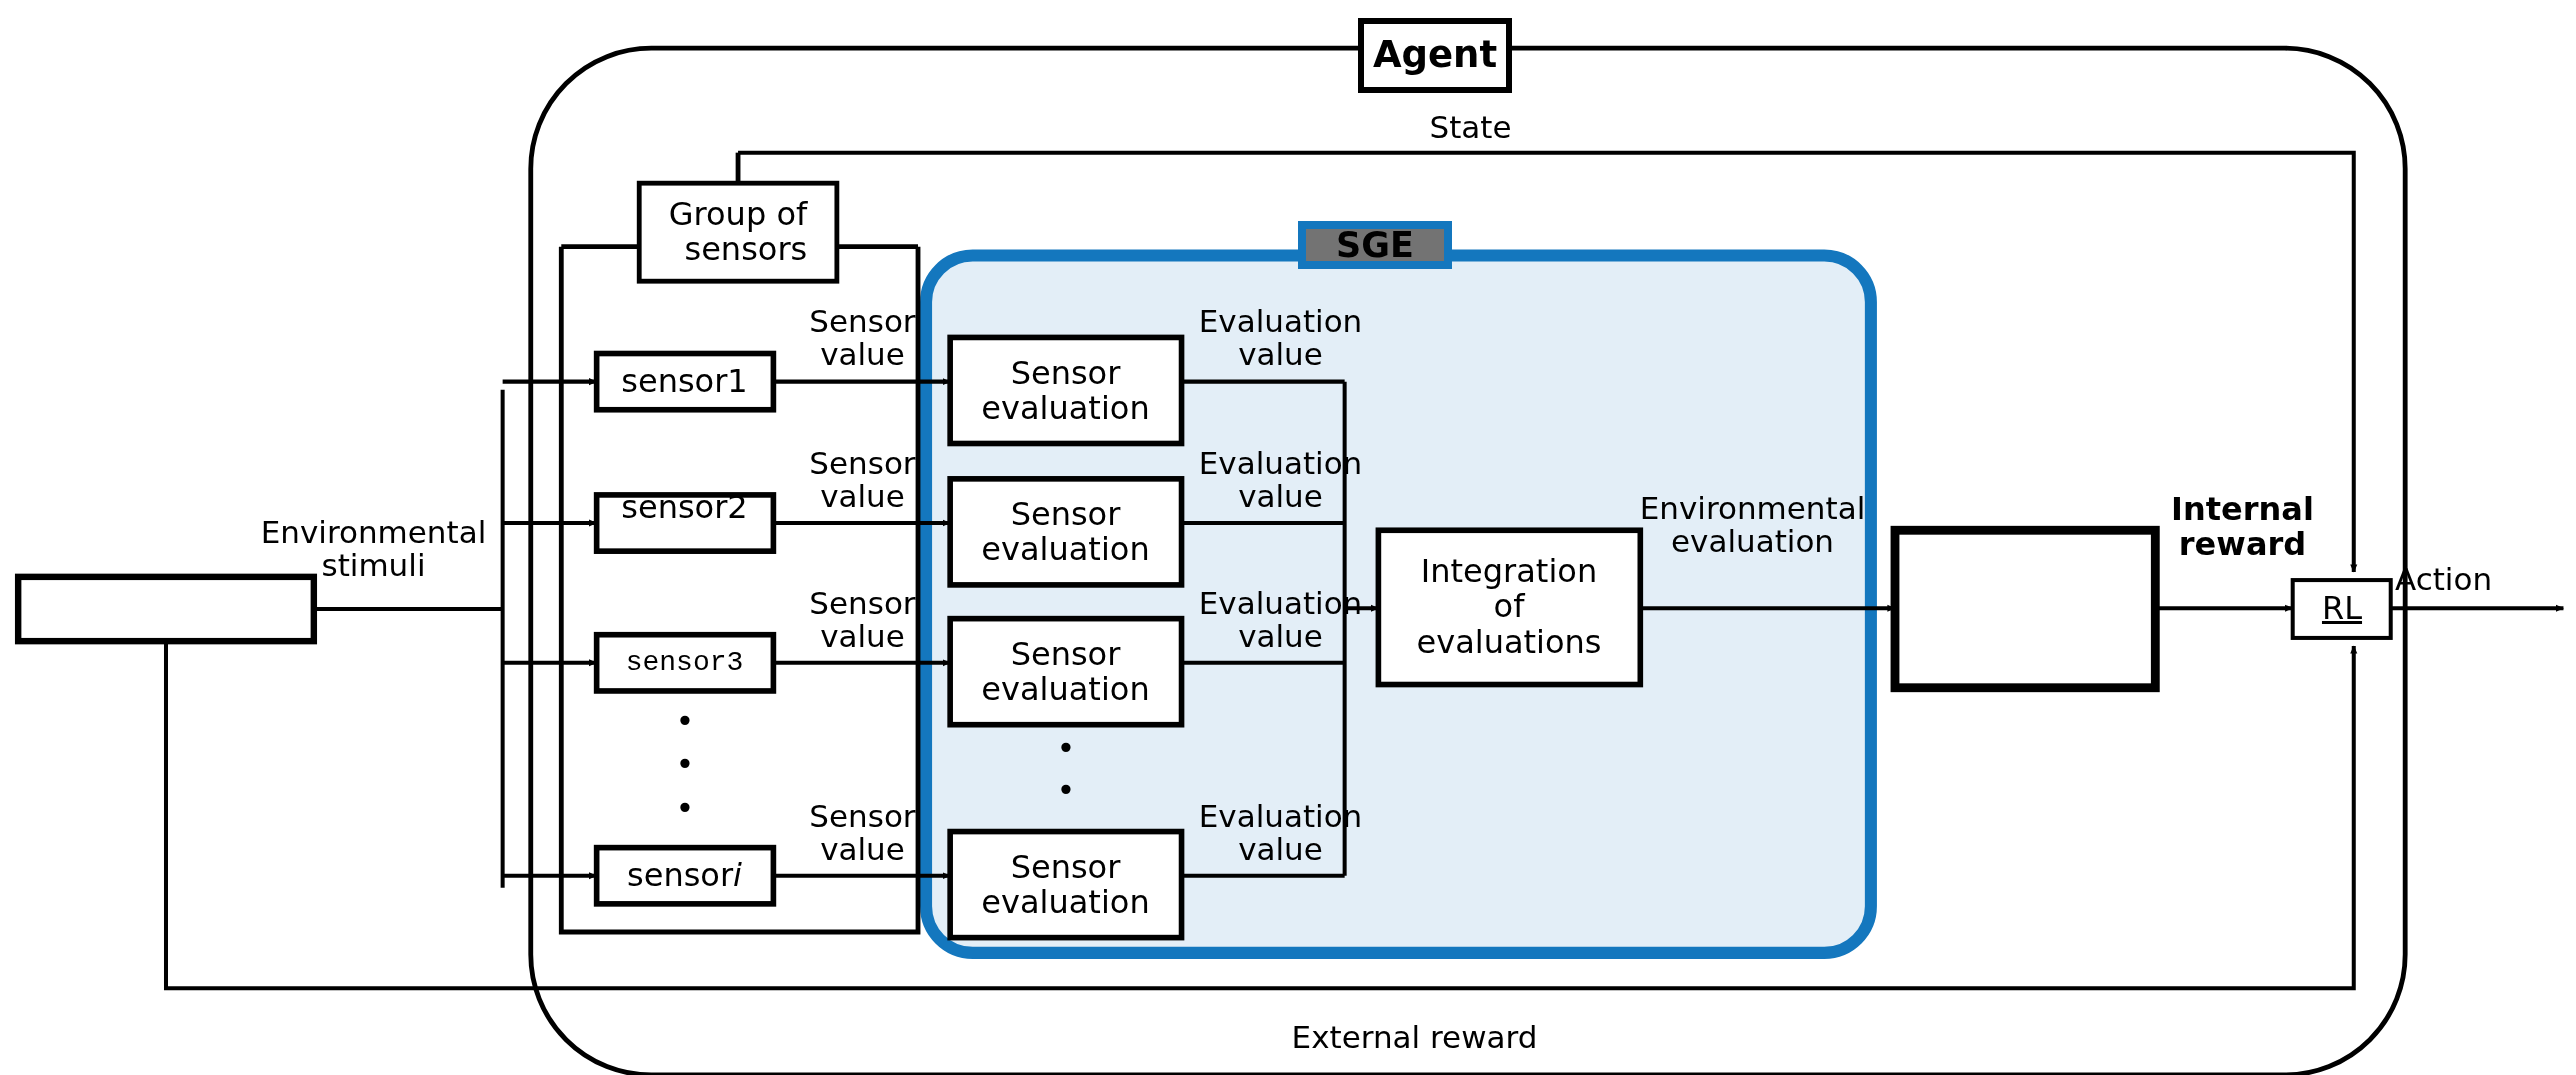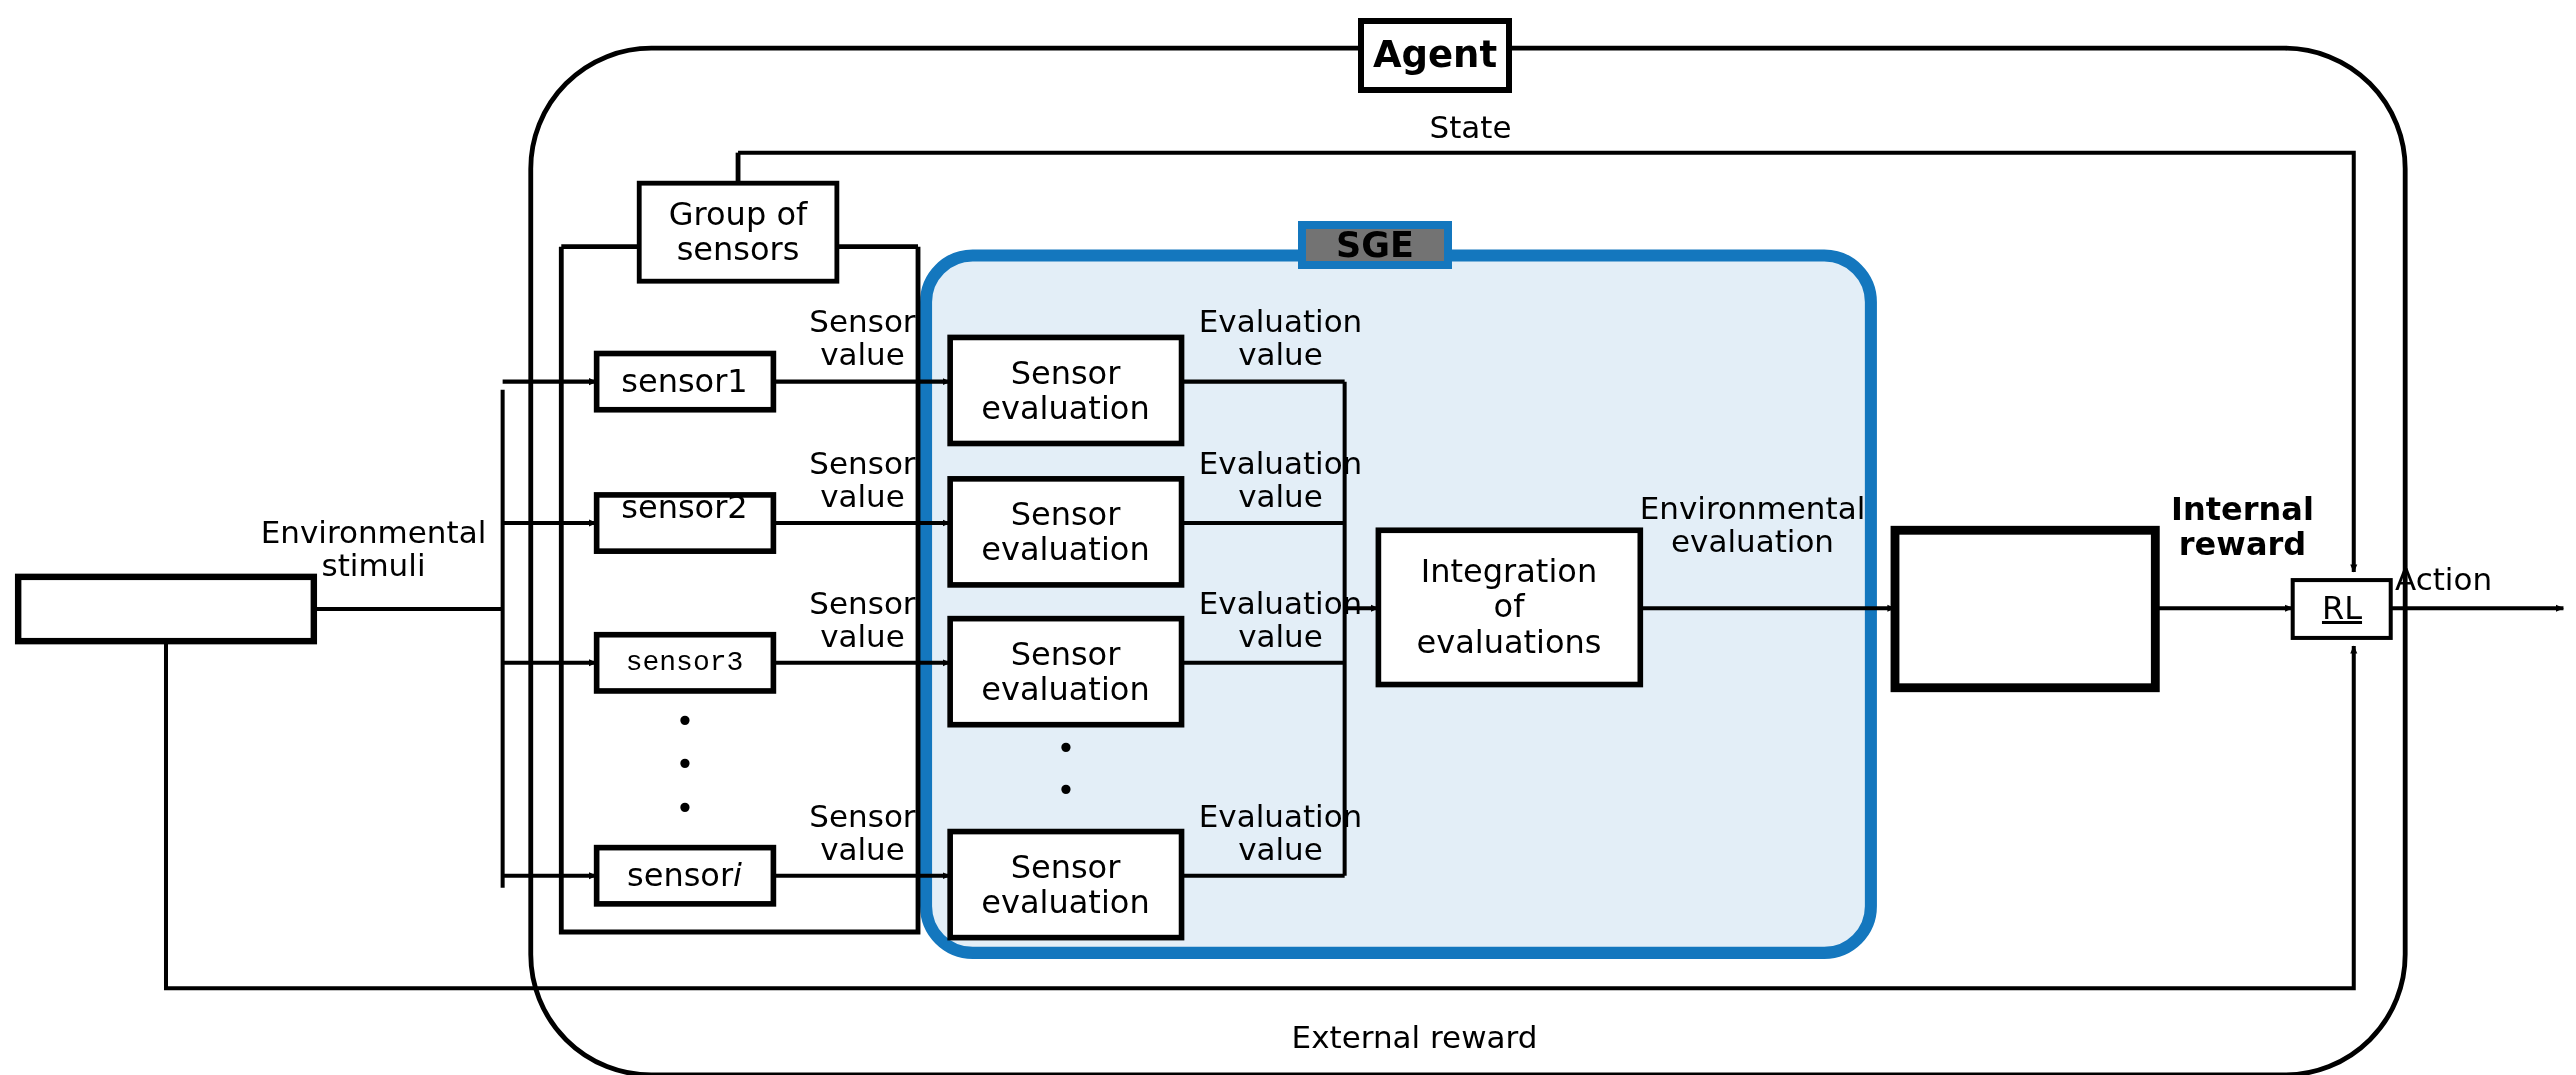--- a/index.html
+++ b/index.html
@@ -97,21 +97,21 @@
               box-sizing:border-box;font-size:35px;">
     <span>SGE</span>
   </div>
 
 
   <div class="lbl" style="left:1366px;top:111px;width:209px;font-size:31px;">State</div>
 
   <div class="lbl" style="left:241px;top:516px;width:265px;font-size:31px;">Environmental
 stimuli</div>
 
-  <div class="boxtext" style="left:639px;top:183px;width:198px;height:98px;font-size:32px;">Group of
+  <div class="boxtext" style="left:639px;top:183px;width:198px;height:98px;font-size:32px;text-align:right;">Group of
 sensors</div>
 
   <div class="boxtext" style="left:596px;top:354px;width:177px;height:56px;font-size:32px;">sensor1</div>
   <div class="boxtext" style="left:596px;top:480px;width:177px;height:56px;font-size:32px;">sensor2</div>
   <div class="boxtext" style="left:596px;top:635px;width:177px;height:56px;font-size:28px;font-family:Liberation Mono, monospace;">sensor3</div>
   <div class="boxtext" style="left:596px;top:848px;width:177px;height:56px;font-size:32px;">
     <span>sensor </span><span class="ital">i</span>
   </div>
 
   <div class="lbl" style="left:653px;top:704px;width:64px;font-size:32px;">•</div>

